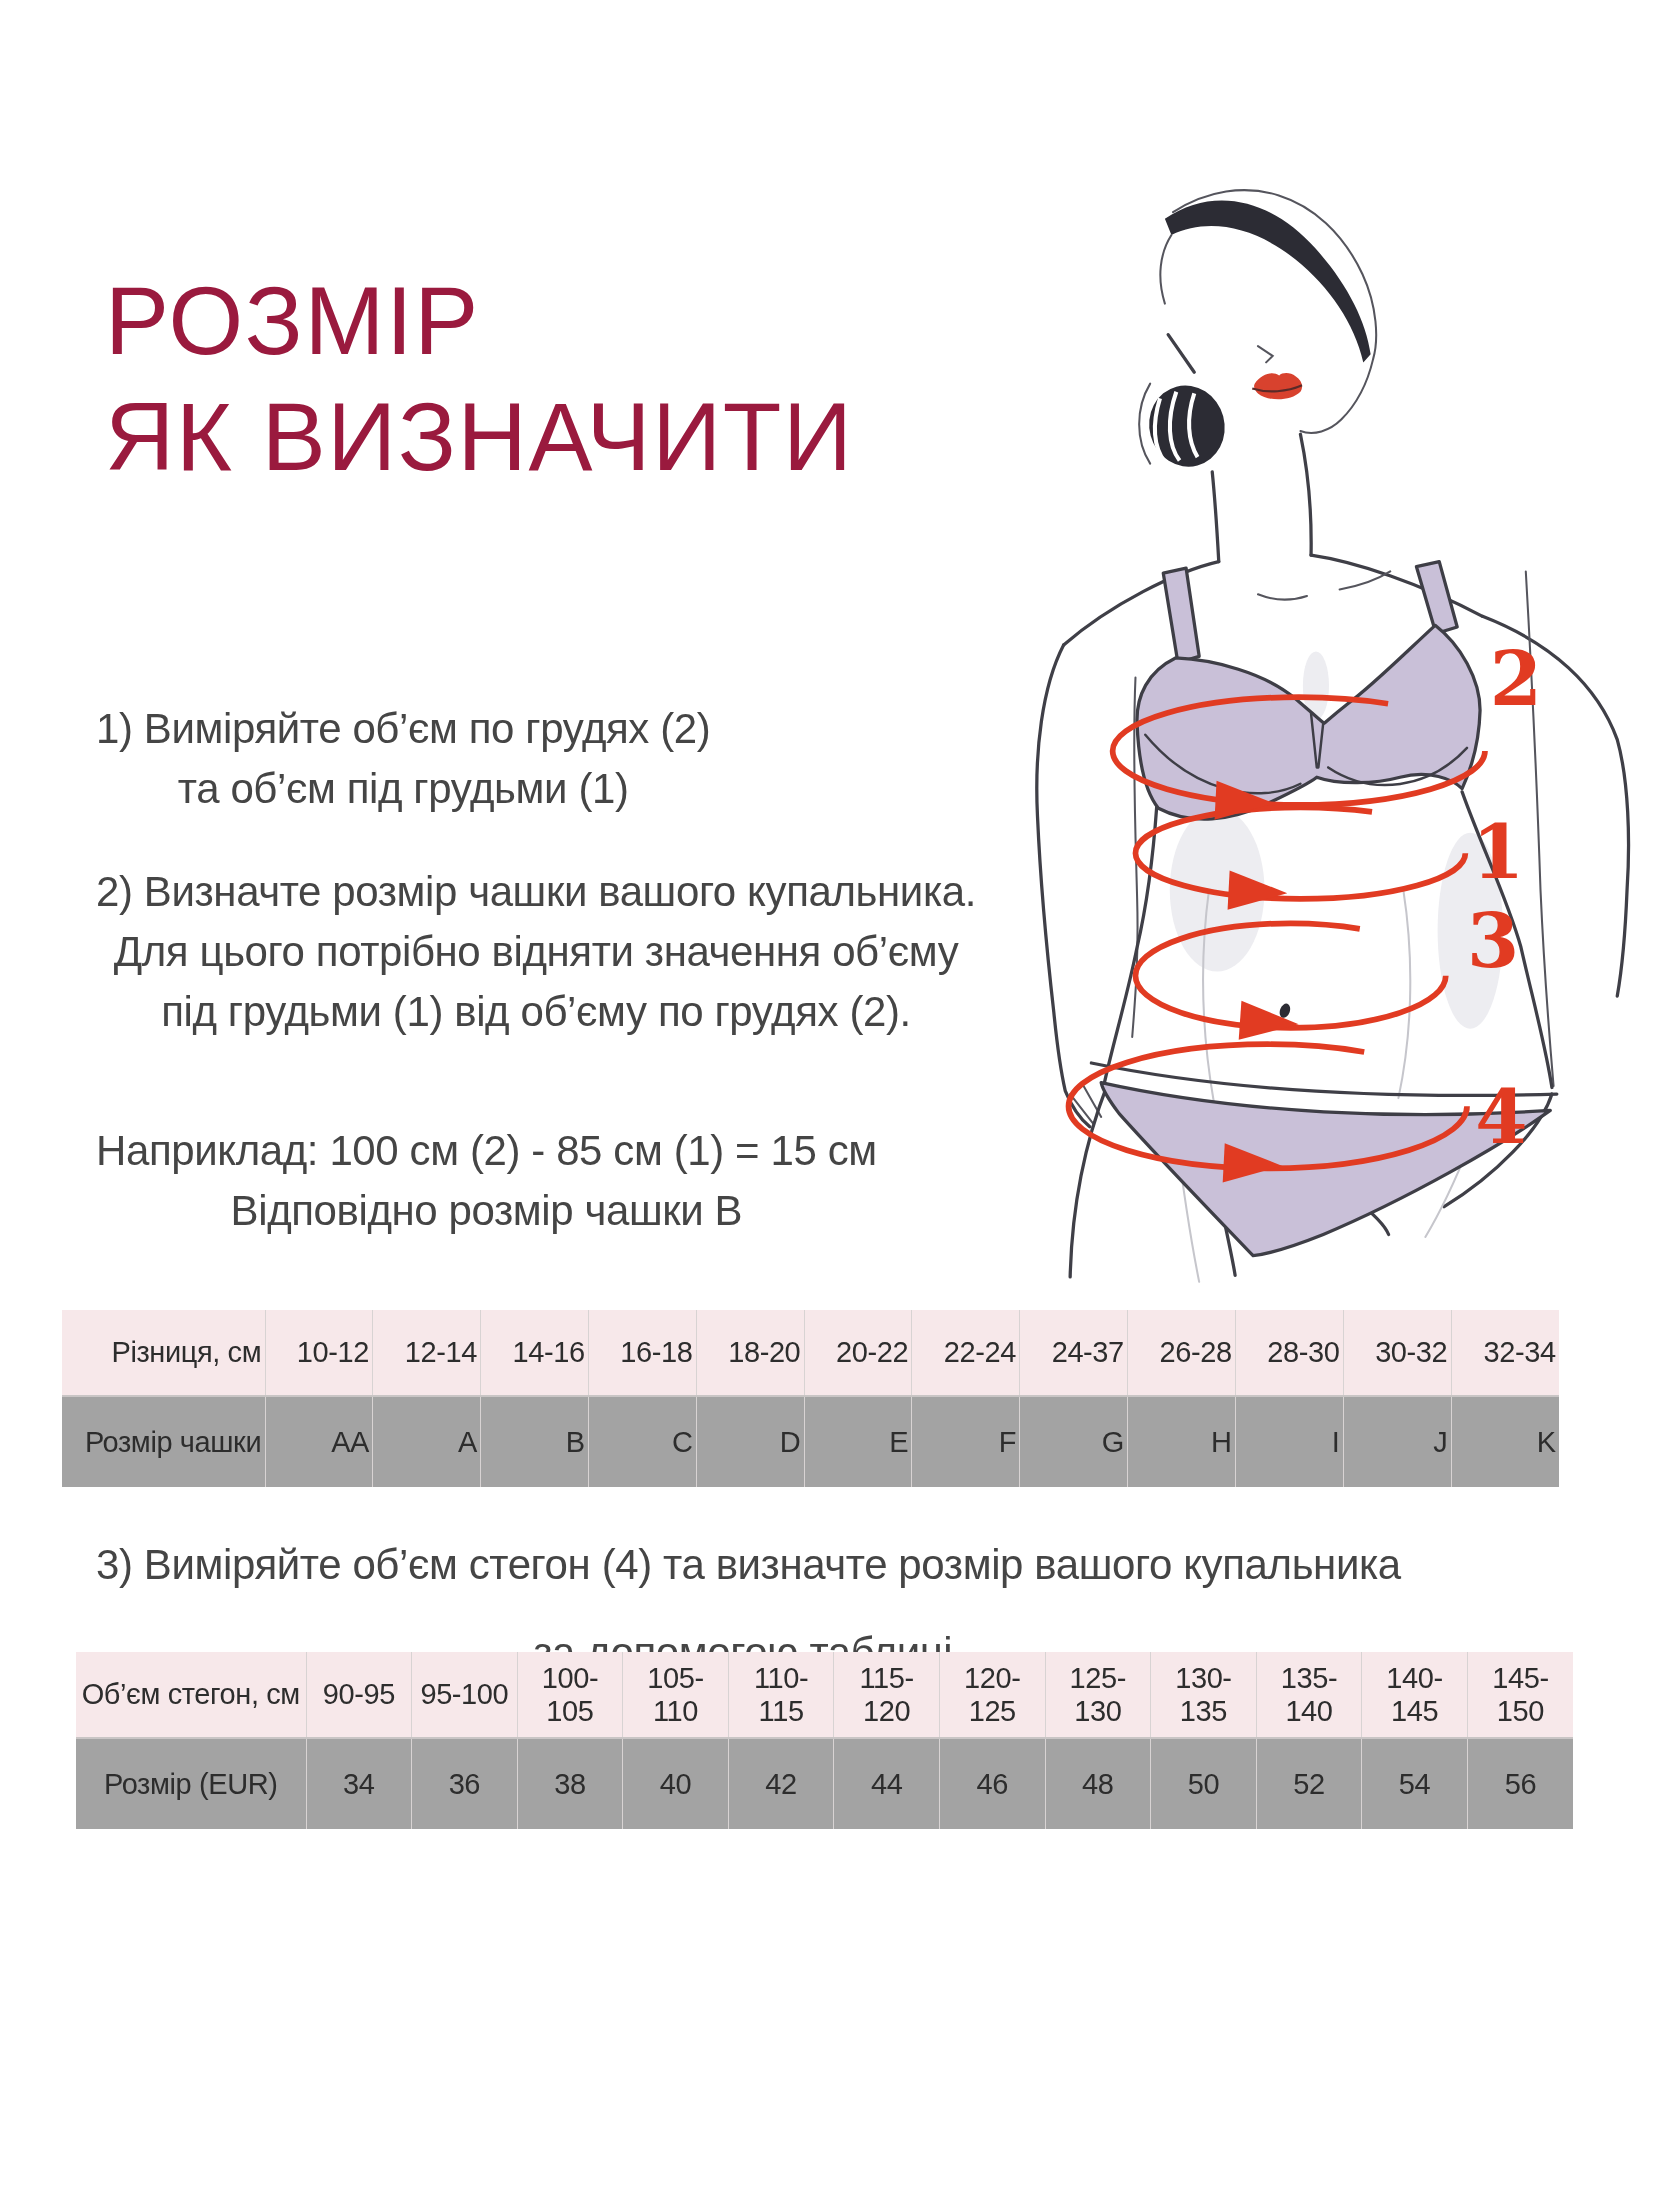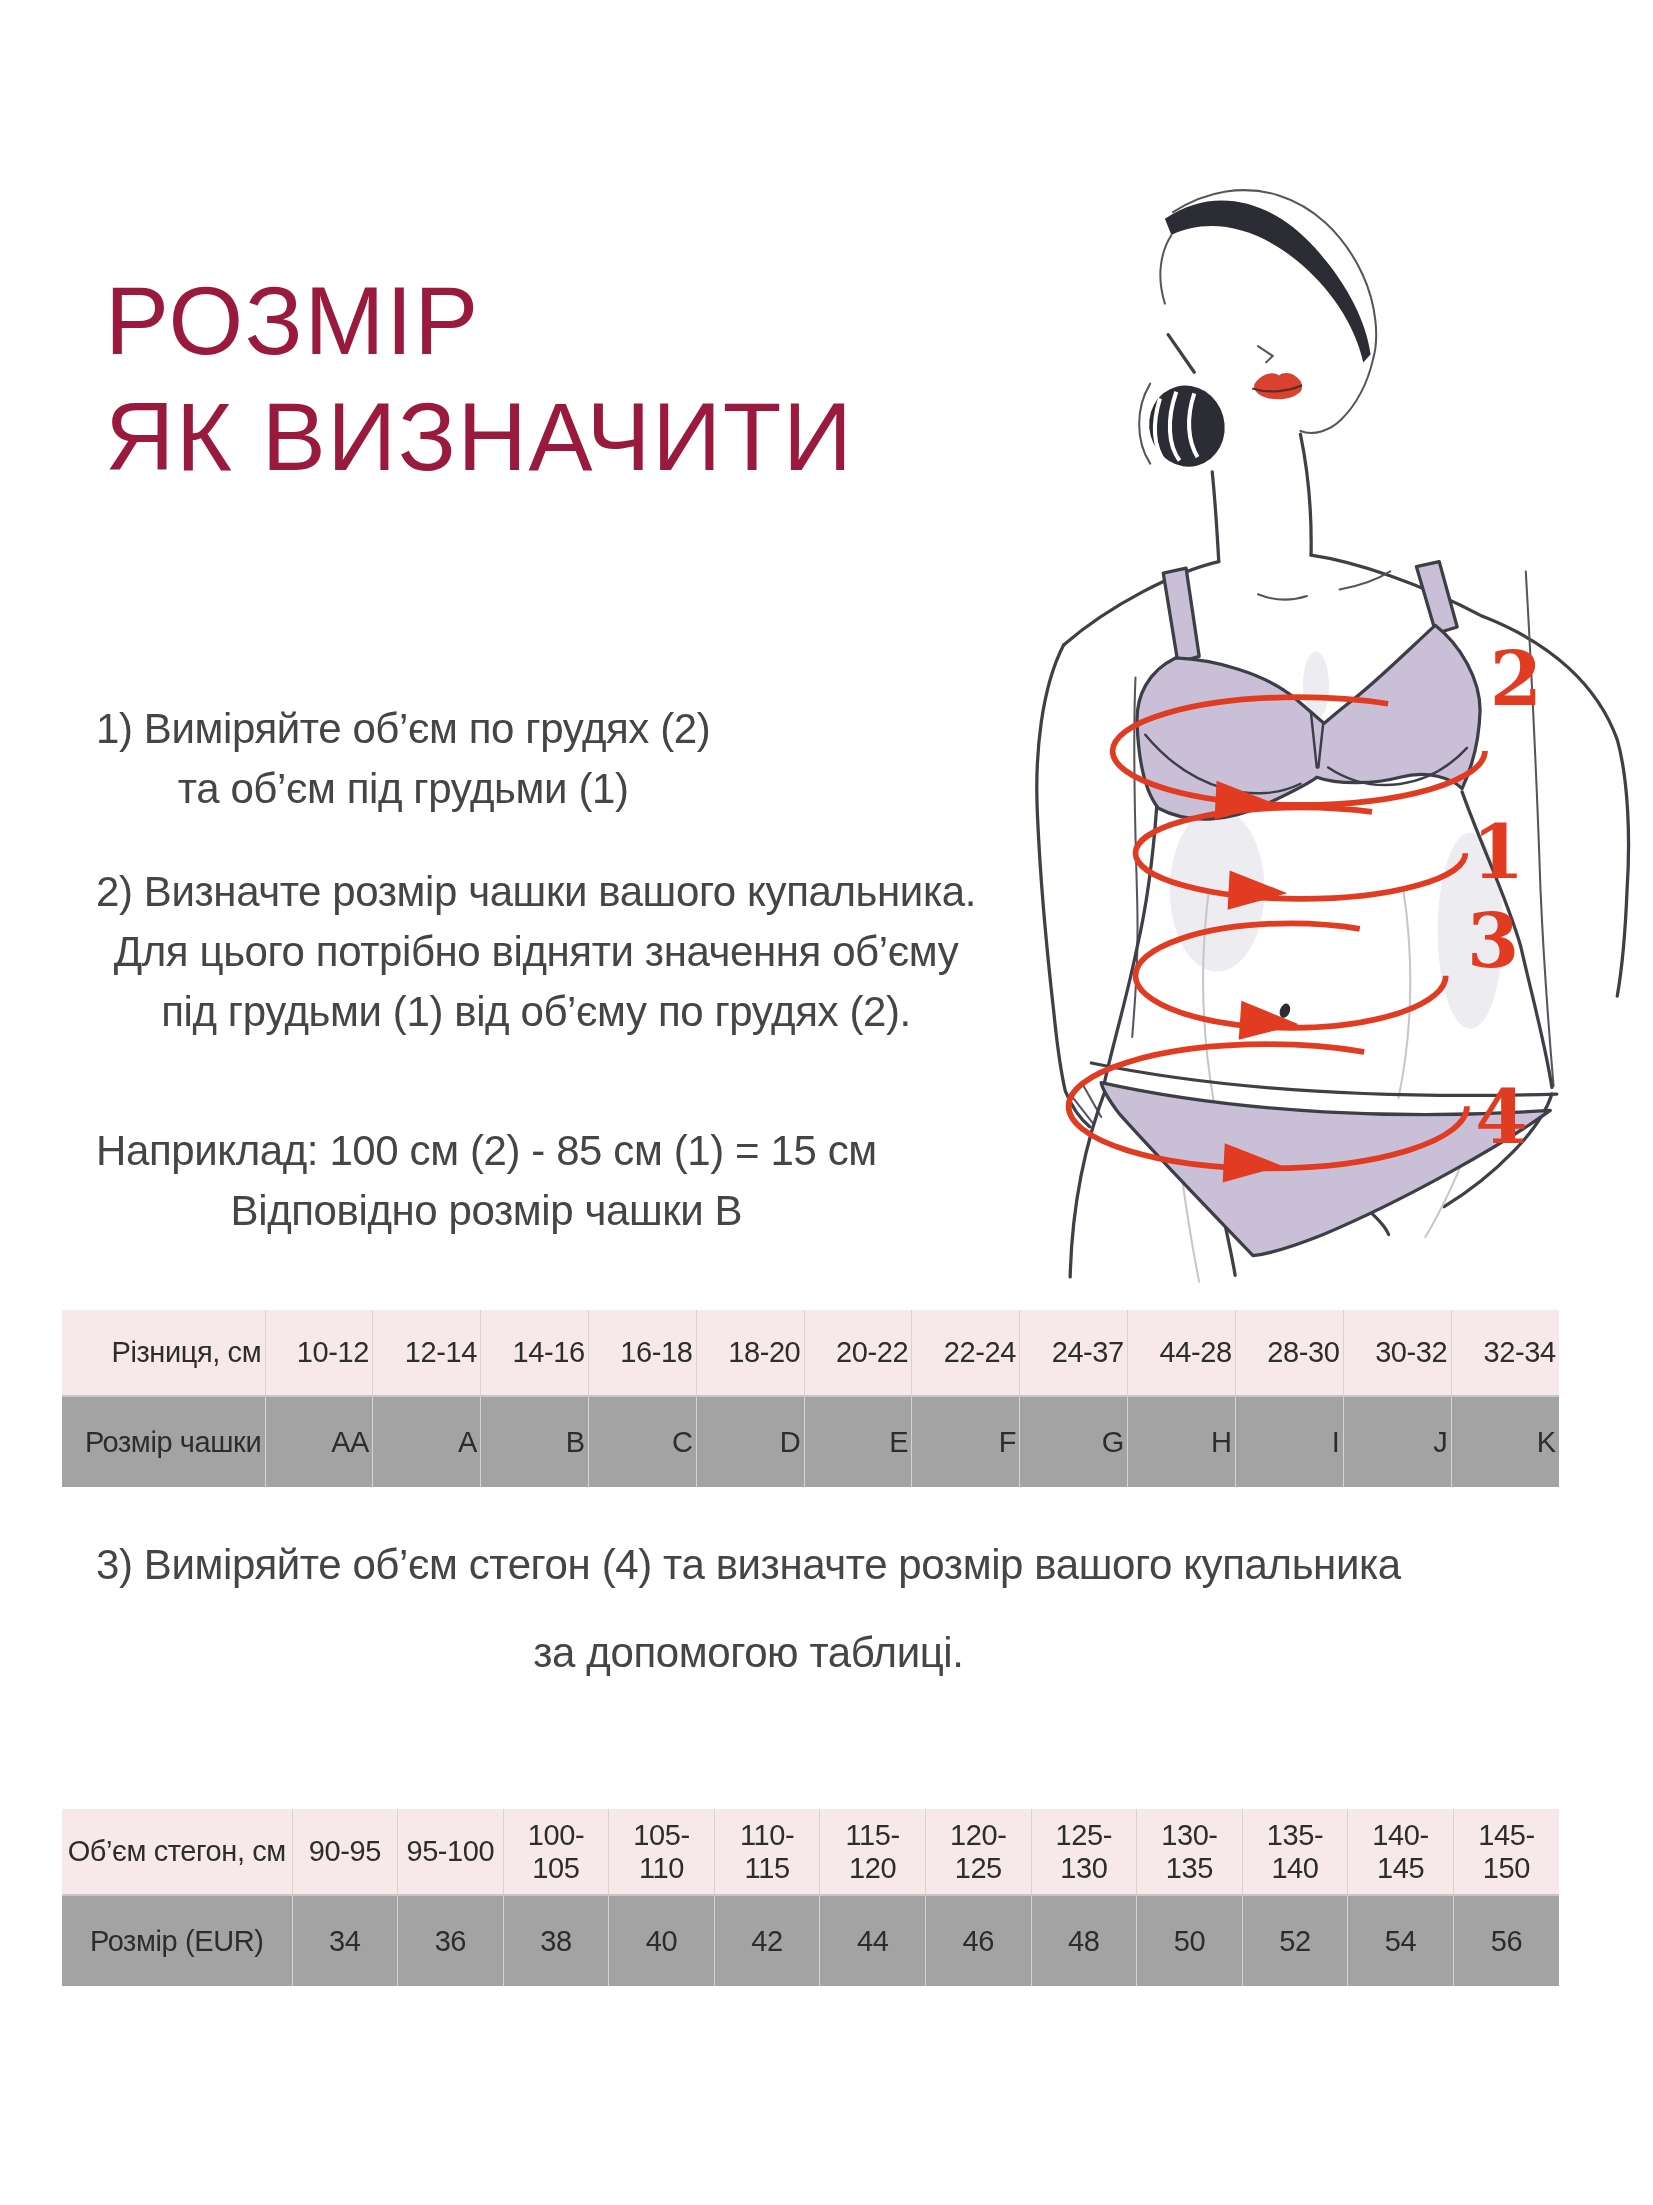--- a/index.html
+++ b/index.html
@@ -21,21 +21,21 @@
   #step2{top:862px;}
   #example{top:1121px;}
   #step3{top:1521px;line-height:88px;}
   table.sizes{
     position:absolute;left:62px;width:1497px;
     border-collapse:collapse;table-layout:fixed;
     font-size:29px;letter-spacing:-0.4px;color:var(--table_text,#2d2d2d);
     text-align:center;
   }
   #cup-table{top:1310px;text-align:right;}
-  #eur-table{top:1809px;}
+  #eur-table{top:1652px;margin-left:14px;}
   table.sizes td{border-right:1.6px solid #d8d3d3;padding:0 3.3px;}
   table.sizes td:last-child{border-right:none;}
   table.sizes tr:first-child td{
     background:var(--table_header_bg,#f7e8ea);
     height:85px;border-bottom:2.5px solid #c9c5c5;
   }
   table.sizes tr:last-child td{height:90px;background:#a3a3a3;}
   #cup-table col.c0{width:203px;}
   #eur-table col.c0{width:230px;}
   
@@ -92,21 +92,21 @@
         <tr>
           <td>Різниця, см</td>
           <td>10-12</td>
           <td>12-14</td>
           <td>14-16</td>
           <td>16-18</td>
           <td>18-20</td>
           <td>20-22</td>
           <td>22-24</td>
           <td>24-37</td>
-          <td>44-28</td>
+          <td>26-28</td>
           <td>28-30</td>
           <td>30-32</td>
           <td>32-34</td>
         </tr>
         <tr>
           <td>Розмір чашки</td>
           <td>AA</td>
           <td>A</td>
           <td>B</td>
           <td>C</td>

